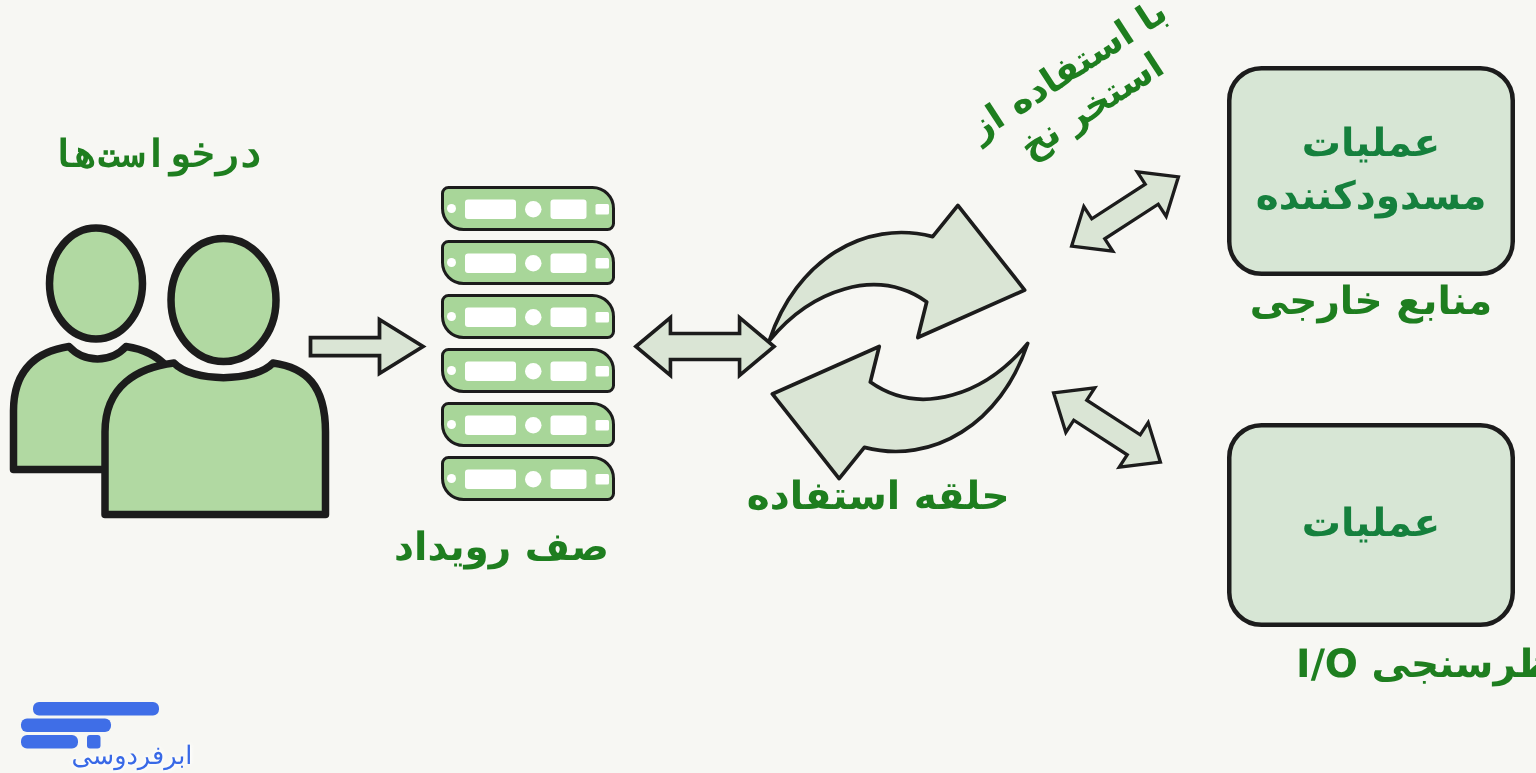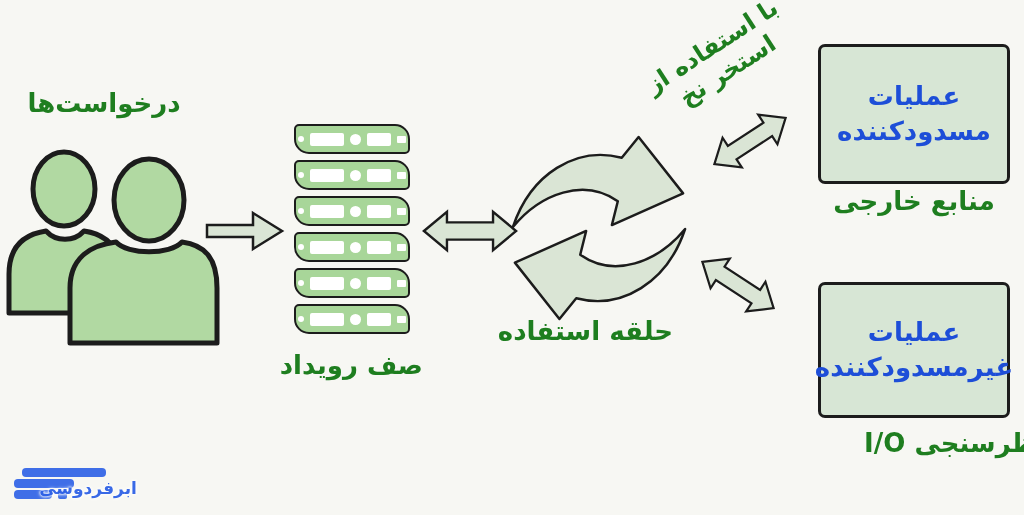--- a/index.html
+++ b/index.html
@@ -30,42 +30,42 @@
     border-radius:5px 15px 5px 15px;display:flex;align-items:center;justify-content:center;gap:6px;
   }
   .sb-dot{width:6px;height:6px;border-radius:50%;background:var(--bar-detail);}
   .sb-rect-lg{width:34px;height:13px;border-radius:2px;background:var(--bar-detail);}
   .sb-circle{width:11px;height:11px;border-radius:50%;background:var(--bar-detail);}
   .sb-rect-sm{width:24px;height:13px;border-radius:2px;background:var(--bar-detail);}
   .sb-square{width:9px;height:7px;border-radius:1px;background:var(--bar-detail);}
   
   .op-box{
     left:818px;width:192px;background:var(--box-fill);border:3px solid var(--outline);
-    border-radius:7px;display:flex;flex-direction:column;align-items:center;justify-content:center;
-    color:#1d4ed8;font-weight:bold;font-size:26px;line-height:1.35;direction:rtl;text-align:center;
+    border-radius:23px;display:flex;flex-direction:column;align-items:center;justify-content:center;
+    color:#15803d;font-weight:bold;font-size:26px;line-height:1.35;direction:rtl;text-align:center;
   }
   .thread-note{
     left:628px;top:30px;width:184px;transform:rotate(-33deg);transform-origin:center;
     color:var(--green-text);font-weight:bold;font-size:24px;line-height:1.2;
     text-align:center;direction:rtl;white-space:nowrap;
   }
   .diag-wrap{width:100px;height:62px;}
   
   .watermark{left:12px;top:463px;width:132px;height:44px;}
   .wm-bar{position:absolute;background:var(--watermark-blue);height:9px;border-radius:4px;opacity:.92;}
   .wm-text{
-    position:absolute;left:20px;top:15px;width:112px;color:var(--watermark-blue);
-    font-size:17px;font-weight:bold;text-align:center;direction:rtl;
+    position:absolute;left:20px;top:31px;width:112px;color:var(--watermark-blue);
+    font-size:17px;font-weight:normal;text-align:center;direction:rtl;
     text-shadow:0 0 2px #fff,0 0 3px #fff,0 0 4px #fff;opacity:.95;
   }
 </style>
 </head>
 <body>
 
-<div class="abs green-label" style="left:24px;top:88px;width:160px;">درخواست‌ها</div>
+<div class="abs green-label" style="left:24px;top:88px;width:160px;font-family:Liberation Mono, monospace;">درخواست‌ها</div>
 
 <svg class="abs people-svg" width="214" height="204" viewBox="0 0 214 204">
   <g>
     <ellipse class="figure" cx="58" cy="47" rx="31" ry="37"></ellipse>
     <path class="figure" d="M 3 171 L 3 132 C 3 103 20 92 40 89 C 50 100 68 100 78 89 C 98 92 114 103 114 132 L 114 171 Z"></path>
   </g>
   <g>
     <ellipse class="figure" cx="143" cy="58" rx="35" ry="41"></ellipse>
     <path class="figure" d="M 64 201 L 64 146 C 64 115 86 103 110 100 C 122 113 164 113 176 100 C 198 103 211 115 211 146 L 211 201 Z"></path>
   </g>
@@ -118,21 +118,21 @@
 
   <div class="server-bar">
     <span class="sb-dot"></span>
     <span class="sb-rect-lg"></span>
     <span class="sb-circle"></span>
     <span class="sb-rect-sm"></span>
     <span class="sb-square"></span>
   </div>
 </div>
 
-<div class="abs green-label" style="left:283px;top:350px;width:140px;">صف رویداد</div>
+<div class="abs green-label" style="left:266px;top:350px;width:140px;">صف رویداد</div>
 
 <svg class="abs" style="left:422px;top:206px;" width="96" height="50" viewBox="0 0 100 52">
   <path class="arrow-shape" d="M 2 26 L 26 6 L 26 17 L 74 17 L 74 6 L 98 26 L 74 46 L 74 35 L 26 35 L 26 46 Z"></path>
 </svg>
 
 <svg class="abs" style="left:505px;top:132px;" width="190" height="192" viewBox="0 0 192 194">
   <path class="arrow-shape" style="stroke-linejoin:round" d="M 8 96 C 26 42 72 14 118 26 L 135 5 L 180 62 L 108 94 L 114 70 C 80 46 36 62 8 96 Z"></path>
   <path class="arrow-shape" style="stroke-linejoin:round" transform="rotate(180 95 97)" d="M 8 96 C 26 42 72 14 118 26 L 135 5 L 180 62 L 108 94 L 114 70 C 80 46 36 62 8 96 Z"></path>
 </svg>
 
@@ -156,21 +156,20 @@
 </div>
 
 <div class="abs op-box" style="top:44px;height:140px;">
   <div>عملیات</div>
   <div>مسدودکننده</div>
 </div>
 <div class="abs green-label" style="left:818px;top:186px;width:192px;">منابع خارجی</div>
 
 <div class="abs op-box" style="top:282px;height:136px;">
   <div>عملیات</div>
-  <div>غیرمسدودکننده</div>
 </div>
 <div class="abs green-label" style="left:853px;top:428px;width:205px;">نظرسنجی I/O</div>
 
 <div class="abs watermark">
   <span class="wm-bar" style="left:10px;top:5px;width:84px;"></span>
   <span class="wm-bar" style="left:2px;top:16px;width:60px;"></span>
   <span class="wm-bar" style="left:2px;top:27px;width:38px;"></span>
   <span class="wm-bar" style="left:46px;top:27px;width:9px;border-radius:2px;"></span>
   <span class="wm-text">ابرفردوسی</span>
 </div>

